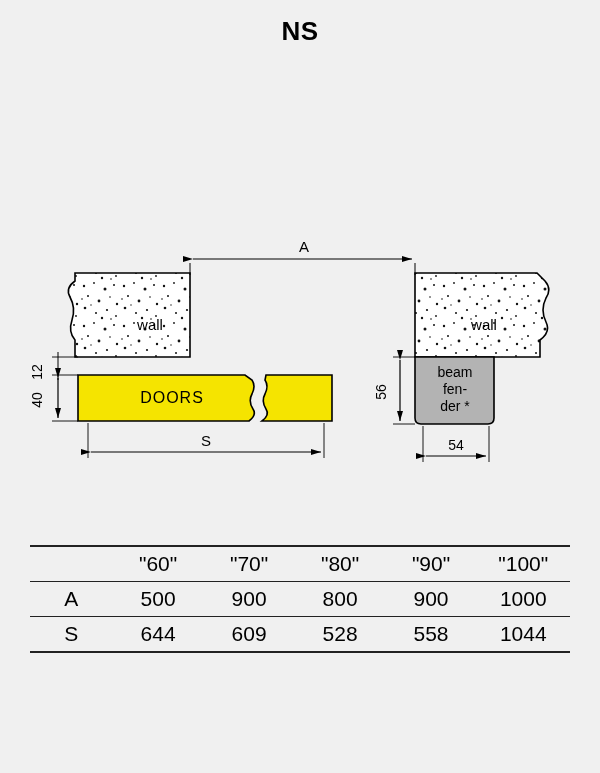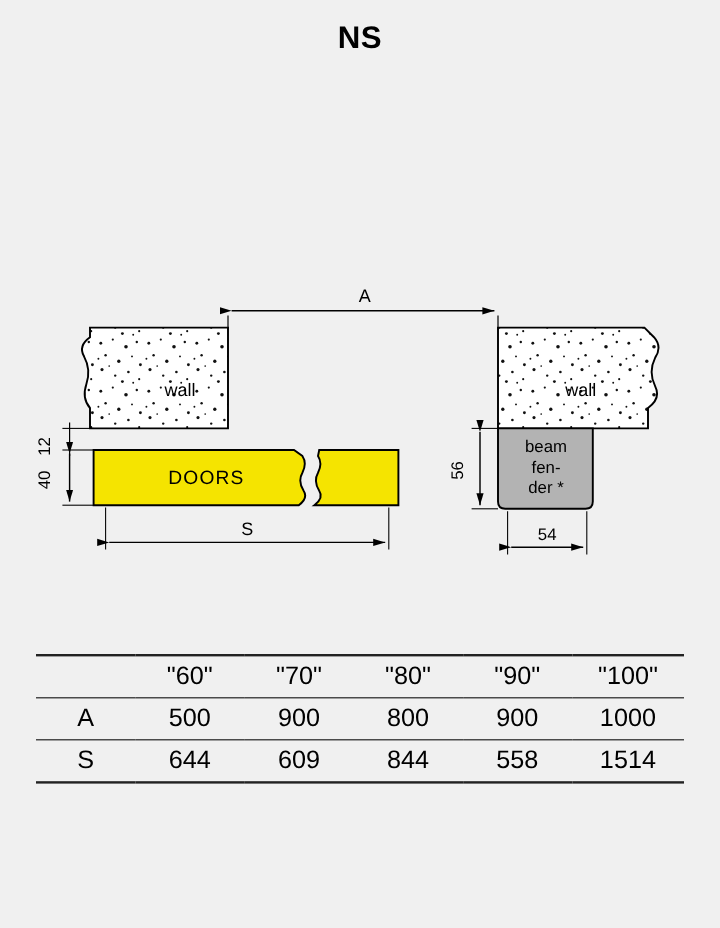--- a/index.html
+++ b/index.html
@@ -191,20 +191,20 @@
         <td class="c">500</td>
         <td class="c">900</td>
         <td class="c">800</td>
         <td class="c">900</td>
         <td class="c">1000</td>
       </tr>
       <tr class="row last">
         <td class="rowlabel">S</td>
         <td class="c">644</td>
         <td class="c">609</td>
-        <td class="c">844</td>
+        <td class="c">528</td>
         <td class="c">558</td>
-        <td class="c">1514</td>
+        <td class="c">1044</td>
       </tr>
     </tbody>
   </table>
 
 </div>
 
 </body></html>

